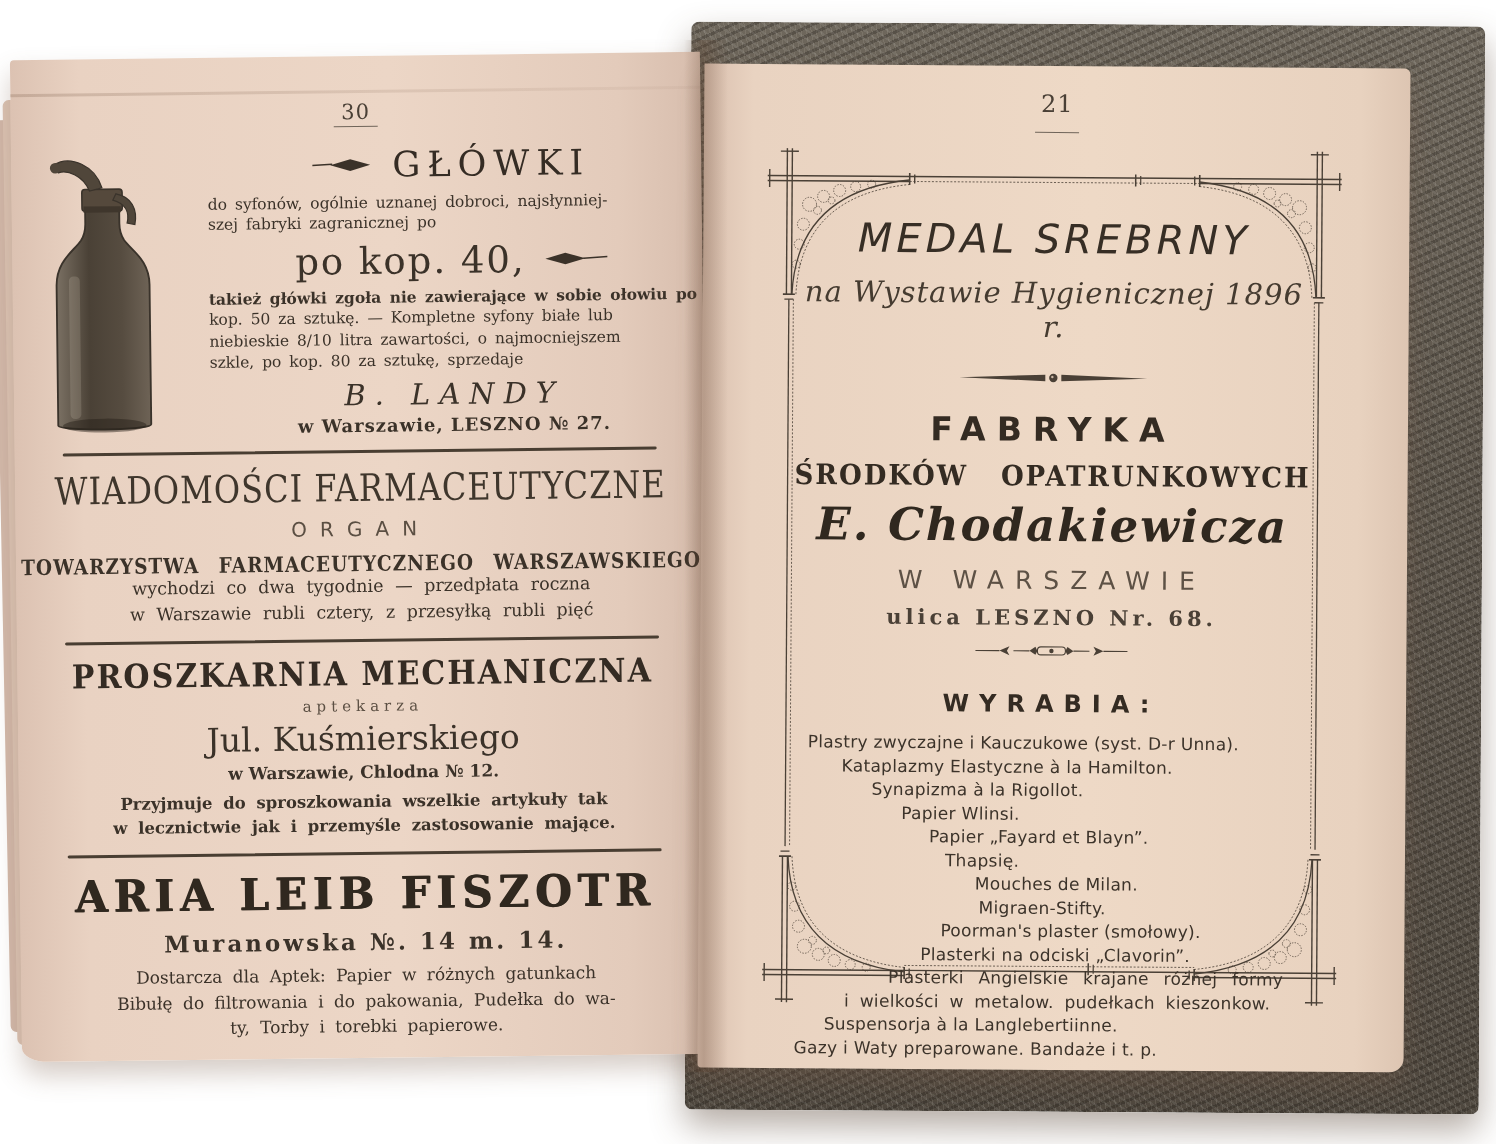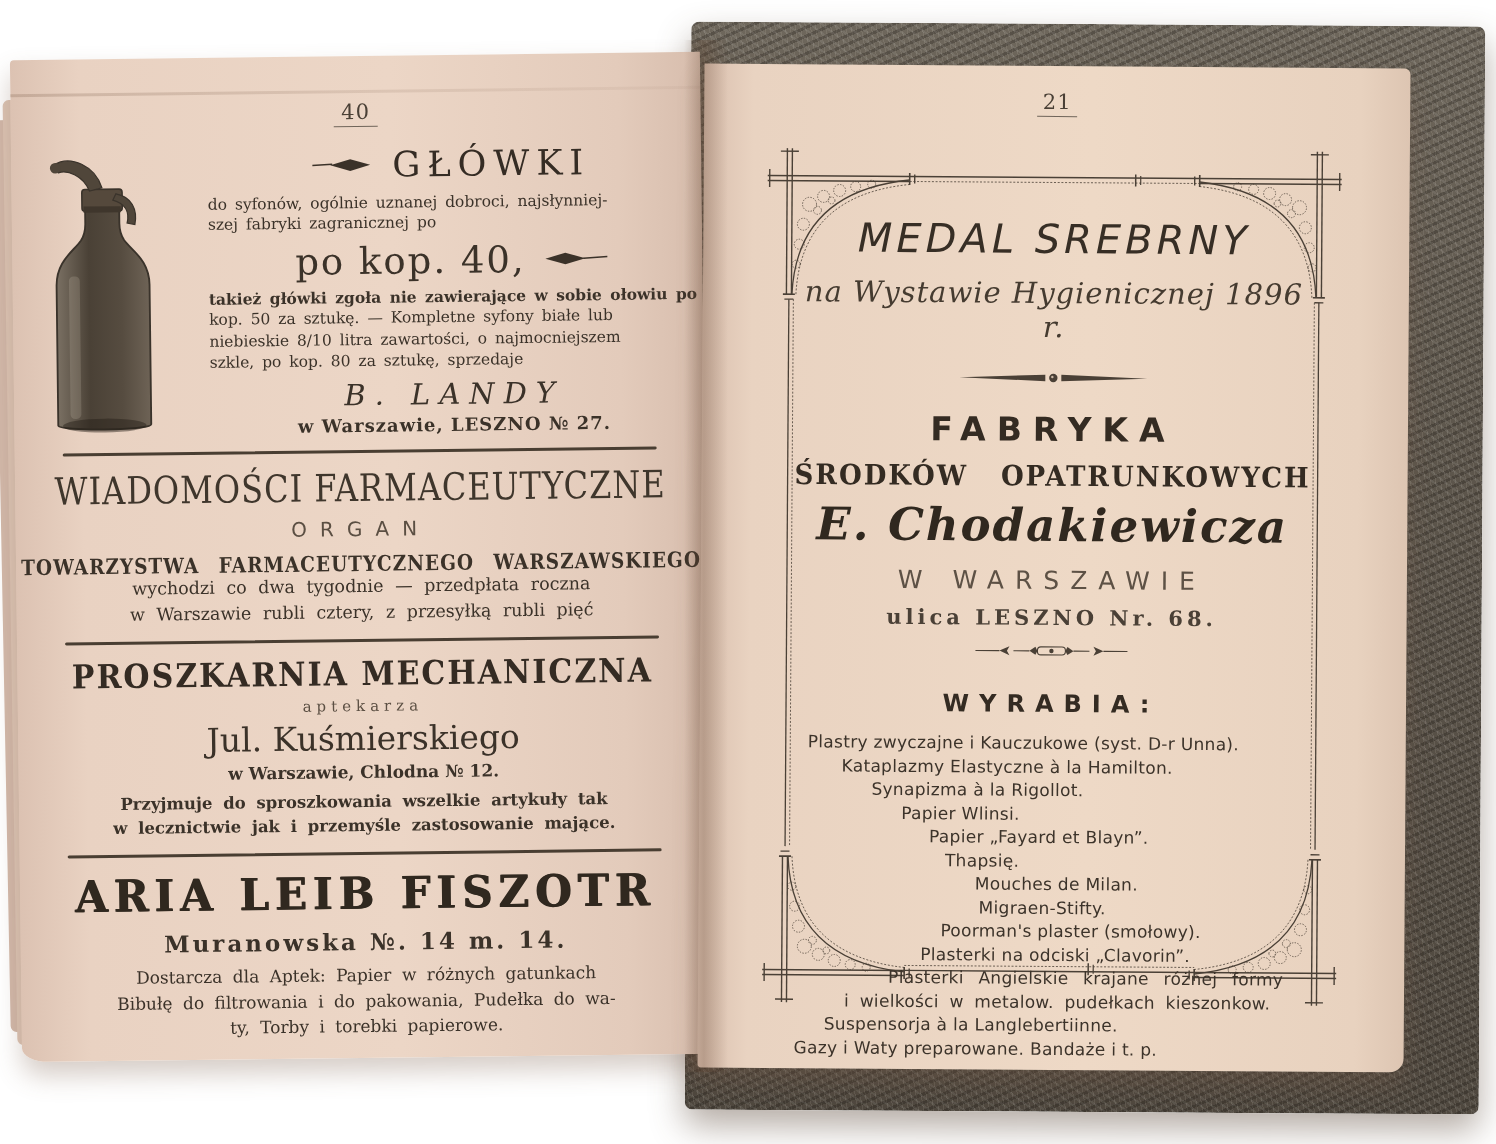--- a/index.html
+++ b/index.html
@@ -65,22 +65,22 @@
   .addr2{font-weight:bold;font-size:17px;margin-top:4px;}
   .przyj{font-weight:bold;font-size:16.5px;word-spacing:5px;line-height:1.45;margin-top:8px;}
 
   .aria{font-weight:bold;font-size:42px;letter-spacing:6px;transform:scaleY(1.05);margin-top:10px;color:#30281f;
         text-shadow:1px 0 0 #30281f;}
   .muran{font-weight:bold;font-size:23px;letter-spacing:3px;margin-top:10px;}
   .dost{font-size:17px;word-spacing:5px;line-height:1.5;margin-top:8px;}
 
   
   .pgnum-r{position:absolute;left:0;right:0;top:24px;text-align:center;}
-  .pgnum-r span{display:inline-block;font-size:21px;letter-spacing:1px;color:#4a4036;
-                border-bottom:1px solid #70655a;padding:0 6px 2px;}
+  .pgnum-r span{display:inline-block;font-size:24px;letter-spacing:1px;color:#4a4036;
+                border-bottom:1px solid #70655a;padding:0 6px 14px;}
   .frame-area{position:absolute;left:60px;top:78px;width:582px;height:866px;}
   .frame-svg{position:absolute;left:0;top:0;}
   .frame-content{position:relative;padding:0 30px;}
   .medal{font-family:"DejaVu Sans",sans-serif;font-style:italic;font-size:40px;letter-spacing:4px;
          margin-top:72px;color:#372e25;}
   .wystawa{font-style:italic;font-size:29px;letter-spacing:1px;color:#453b30;margin-top:14px;}
   .div-orn{margin-top:26px;}
   .fabryka{font-family:"DejaVu Sans",sans-serif;font-weight:bold;font-size:33px;letter-spacing:11px;margin-top:20px;color:#342b22;}
   .srodkow{font-weight:bold;font-size:26px;letter-spacing:2px;word-spacing:22px;transform:scaleY(1.08);margin-top:12px;color:#342b22;}
   .chodak{font-weight:bold;font-style:italic;font-size:45px;letter-spacing:2px;margin-top:8px;color:#30281f;}
@@ -109,21 +109,21 @@
 <body>
 
 <div class="scene">
 
   <div class="cover"></div>
 
   <div class="left-stack1"></div>
   <div class="left-stack2"></div>
 
   <div class="page left-page">
-    <div class="pgnum">40</div>
+    <div class="pgnum">30</div>
 
     <div class="siphon">
       <div class="bottle-wrap">
         <svg width="158" height="282" viewBox="0 0 100 182">
           <defs>
             <linearGradient id="bg1" x1="0" y1="0" x2="1" y2="0">
               <stop offset="0" stop-color="#7a7063"></stop>
                 <stop offset="0.35" stop-color="#4a4136"></stop>
               <stop offset="0.7" stop-color="#564c40"></stop>
                 <stop offset="1" stop-color="#6e6356"></stop>

